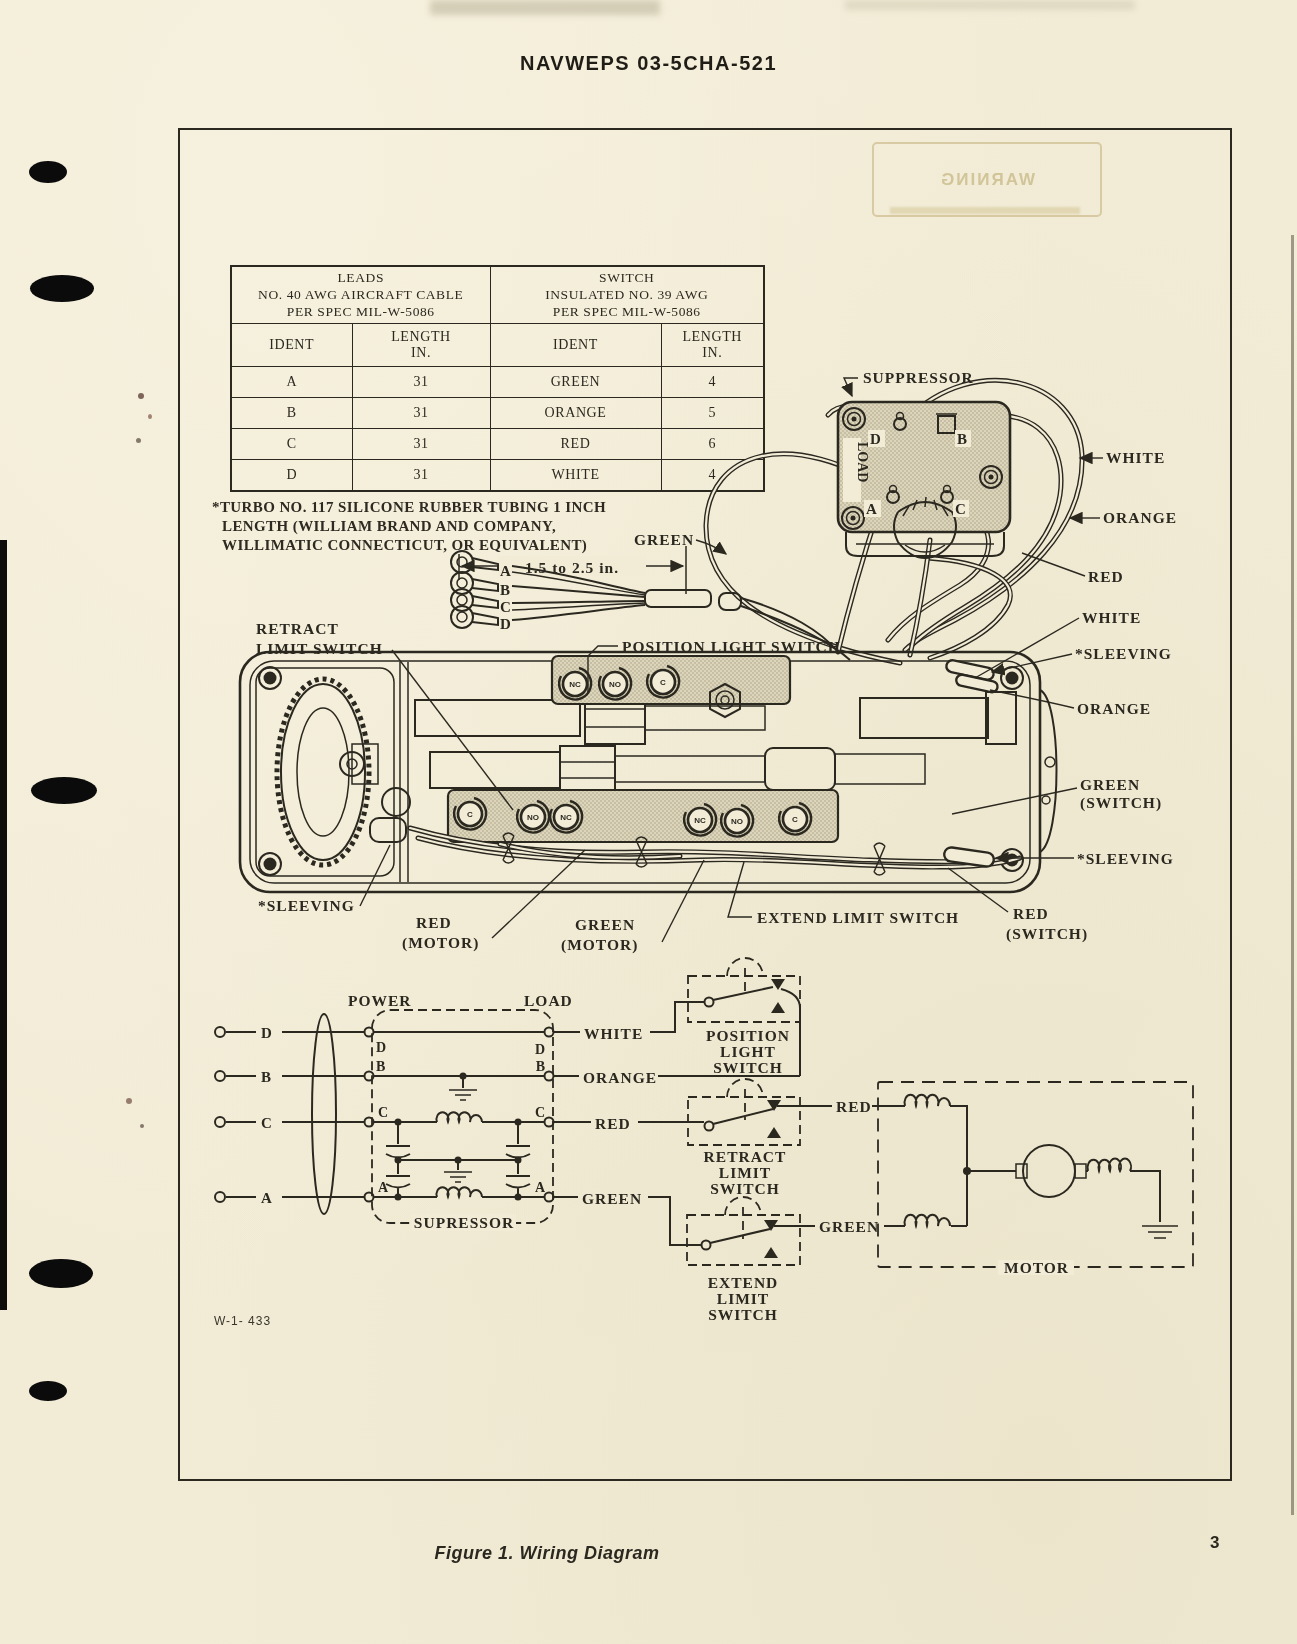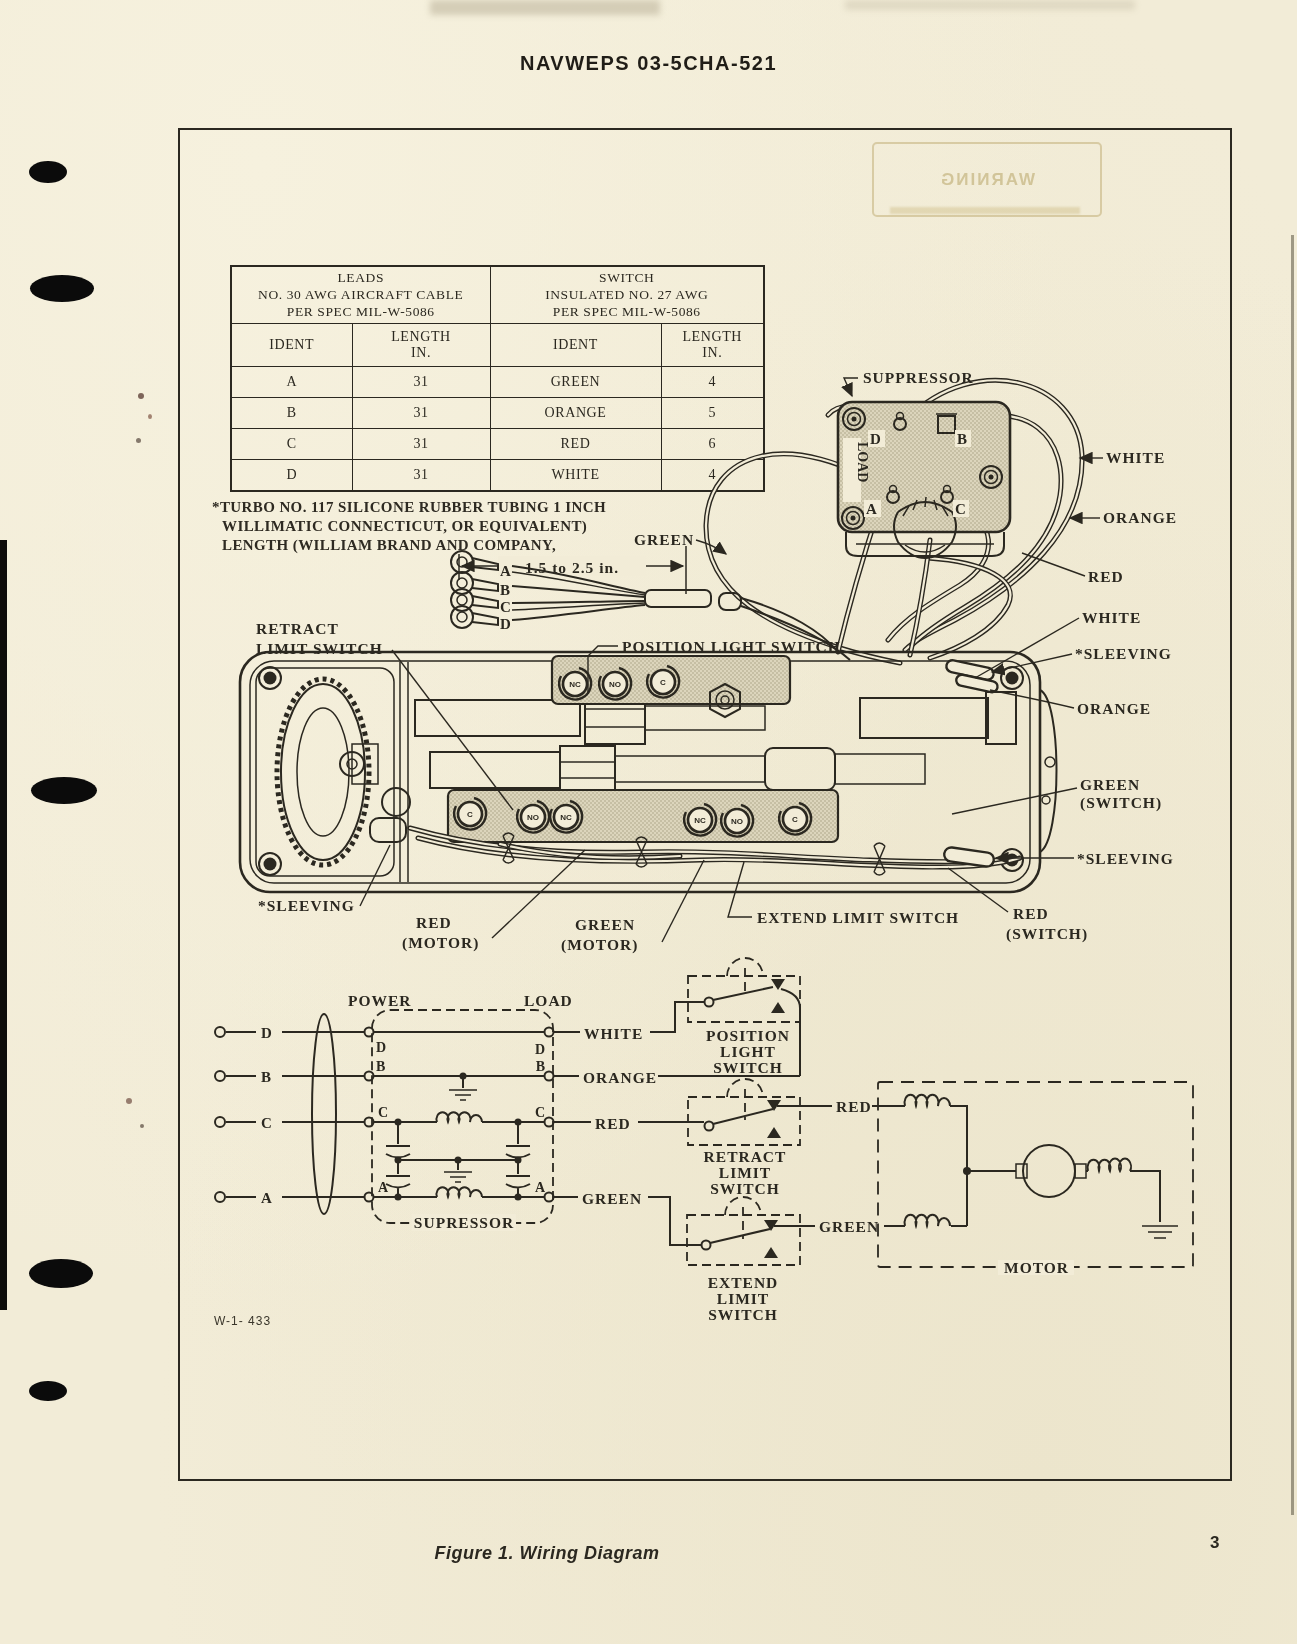--- a/index.html
+++ b/index.html
@@ -85,26 +85,26 @@
     <colgroup>
         <col style="width:121px">
         <col style="width:138px">
         <col style="width:171px">
         <col style="width:103px">
       </colgroup>
     <tbody>
         <tr style="height:57px">
       <td colspan="2" class="grp">
         <div>LEADS</div>
-            <div>NO. 30 AWG AIRCRAFT CABLE</div>
+            <div>NO. 40 AWG AIRCRAFT CABLE</div>
             <div>PER SPEC MIL-W-5086</div>
       </td>
       <td colspan="2" class="grp">
         <div>SWITCH</div>
-            <div>INSULATED NO. 27 AWG</div>
+            <div>INSULATED NO. 39 AWG</div>
             <div>PER SPEC MIL-W-5086</div>
       </td>
     </tr>
     <tr style="height:43px">
       <td class="sub">
             <div>IDENT</div>
           </td>
       <td class="sub">
             <div>LENGTH</div>
             <div>IN.</div>
@@ -139,22 +139,22 @@
       <td>D</td>
           <td>31</td>
           <td>WHITE</td>
           <td>4</td>
         </tr>
   </tbody>
     </table>
 
   <div class="abs" id="note">
     <div>*TURBO NO. 117 SILICONE RUBBER TUBING 1 INCH</div>
+    <div style="padding-left:10px">LENGTH (WILLIAM BRAND AND COMPANY,</div>
     <div style="padding-left:10px">WILLIMATIC CONNECTICUT, OR EQUIVALENT)</div>
-    <div style="padding-left:10px">LENGTH (WILLIAM BRAND AND COMPANY,</div>
   </div>
 
   <svg class="abs" style="left:0;top:0" width="1297" height="1644" viewBox="0 0 1297 1644">
     <defs>
       <marker id="arr" markerWidth="11" markerHeight="9" refX="9" refY="4.5" orient="auto">
         <path d="M0,0 L10,4.5 L0,9 z" fill="#2b2820"></path>
       </marker>
       <pattern id="stip" width="4" height="4" patternUnits="userSpaceOnUse">
         <rect width="4" height="4" fill="#dcd5bc"></rect>
         <circle cx="1" cy="1" r="0.7" fill="#a1987b"></circle>

